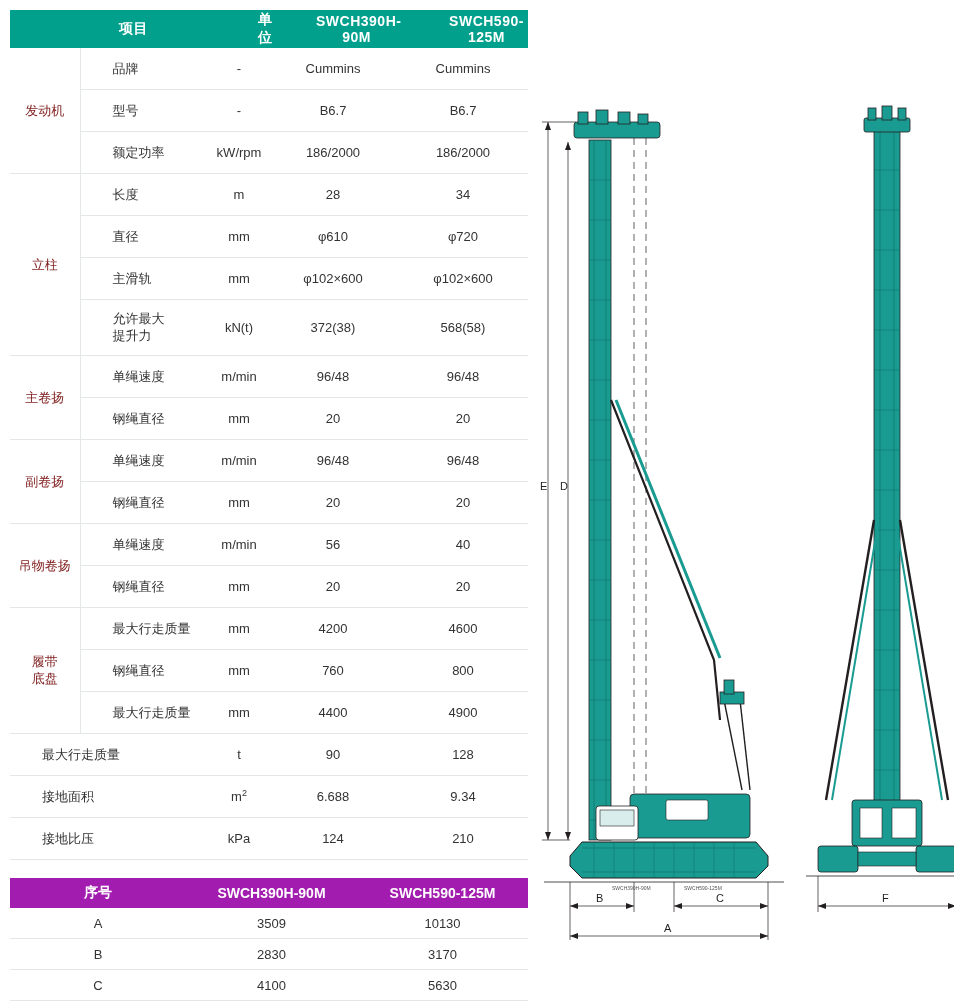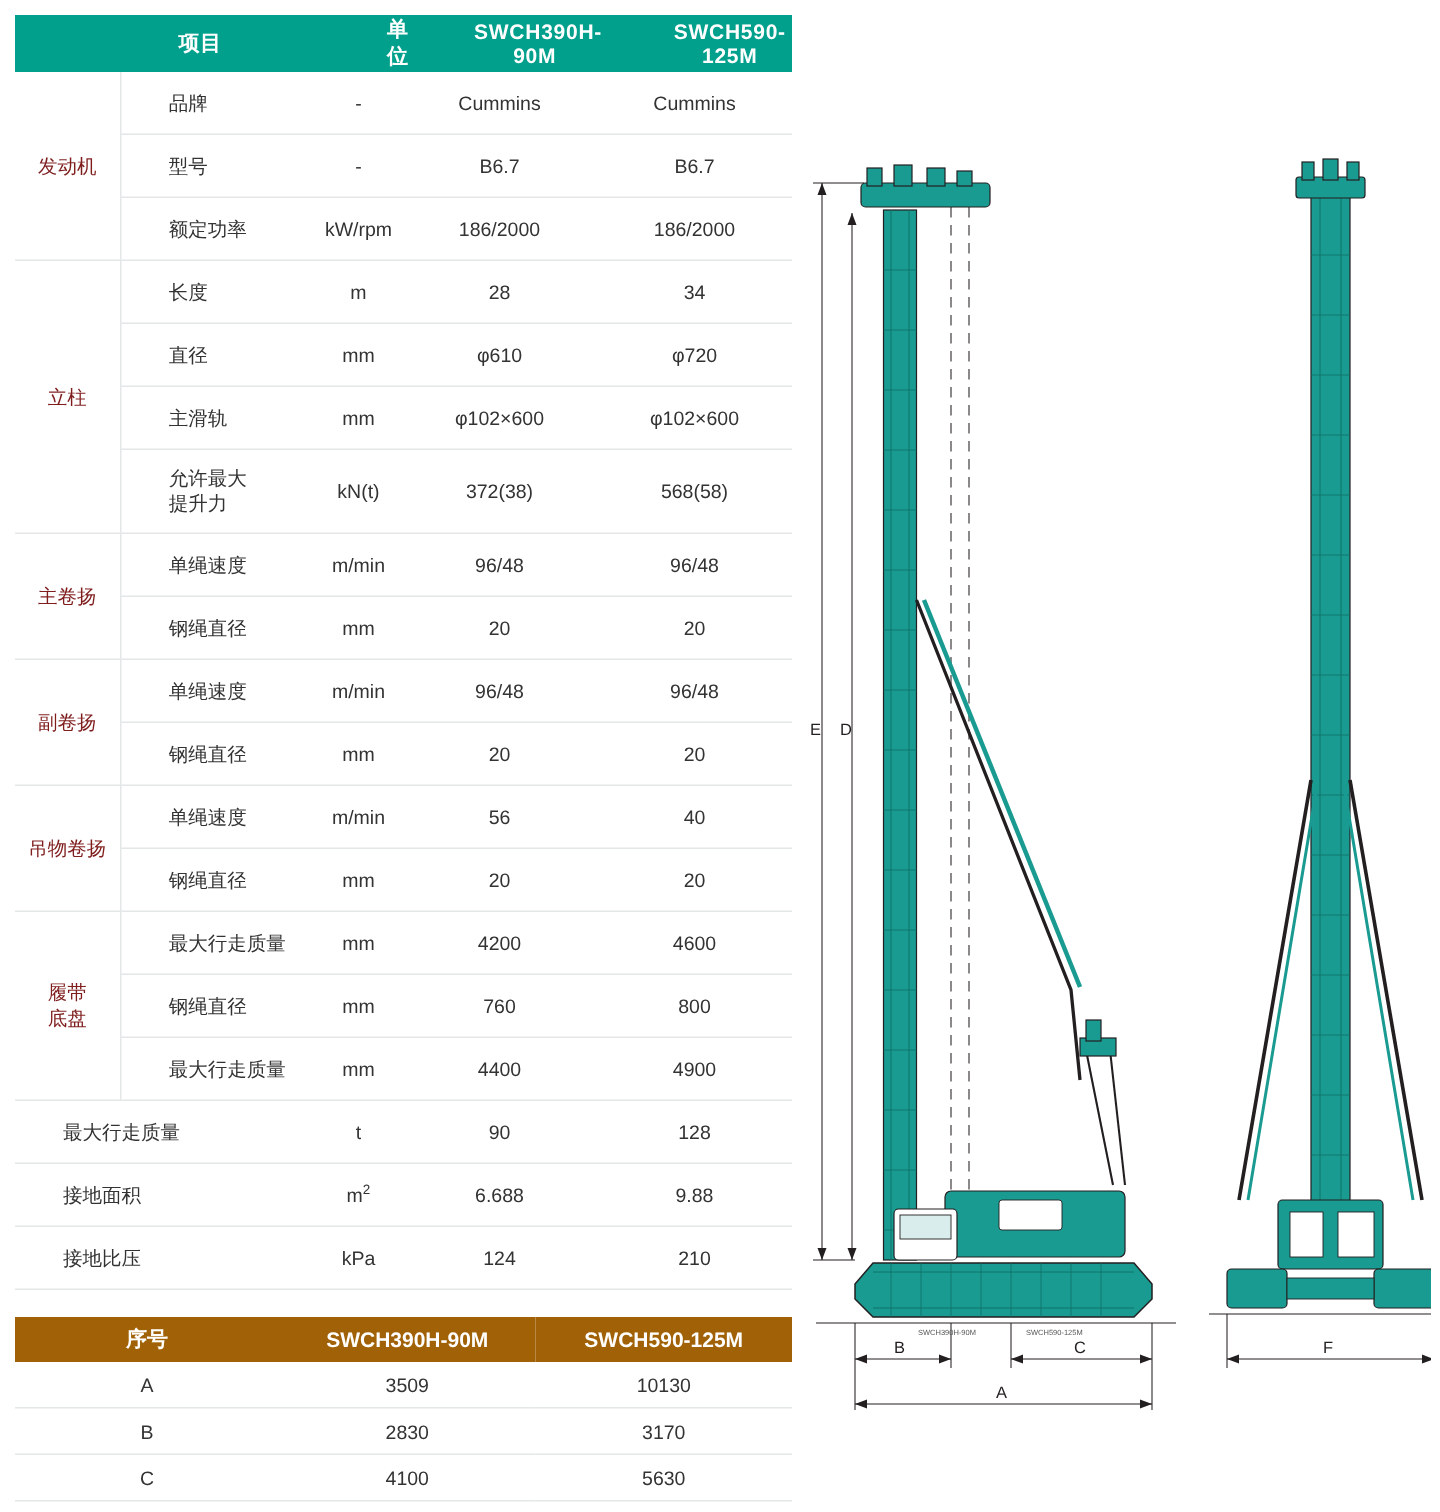--- a/index.html
+++ b/index.html
@@ -82,21 +82,21 @@
   col.c-v2   { width: 130px; }
 
   
   table.dims {
     border-collapse: collapse;
     width: 518px;
     table-layout: fixed;
     margin-top: 18px;
   }
   table.dims th {
-    background: #a16207;
+    background: #a21caf;
     color: #ffffff;
     font-size: 14px;
     font-weight: bold;
     height: 28px;
     text-align: center;
   }
   table.dims td {
     border-bottom: 1px solid #e3e7e8;
     font-size: 13px;
     text-align: center;
@@ -261,21 +261,21 @@
         <tr>
           <td class="item" colspan="2">最大行走质量</td>
           <td>t</td>
           <td>90</td>
           <td>128</td>
         </tr>
         <tr>
           <td class="item" colspan="2">接地面积</td>
           <td><span>m</span><sup class="unit-sup">2</sup></td>
           <td>6.688</td>
-          <td>9.88</td>
+          <td>9.34</td>
         </tr>
         <tr>
           <td class="item" colspan="2">接地比压</td>
           <td>kPa</td>
           <td>124</td>
           <td>210</td>
         </tr>
 
       </tbody>
     </table>

